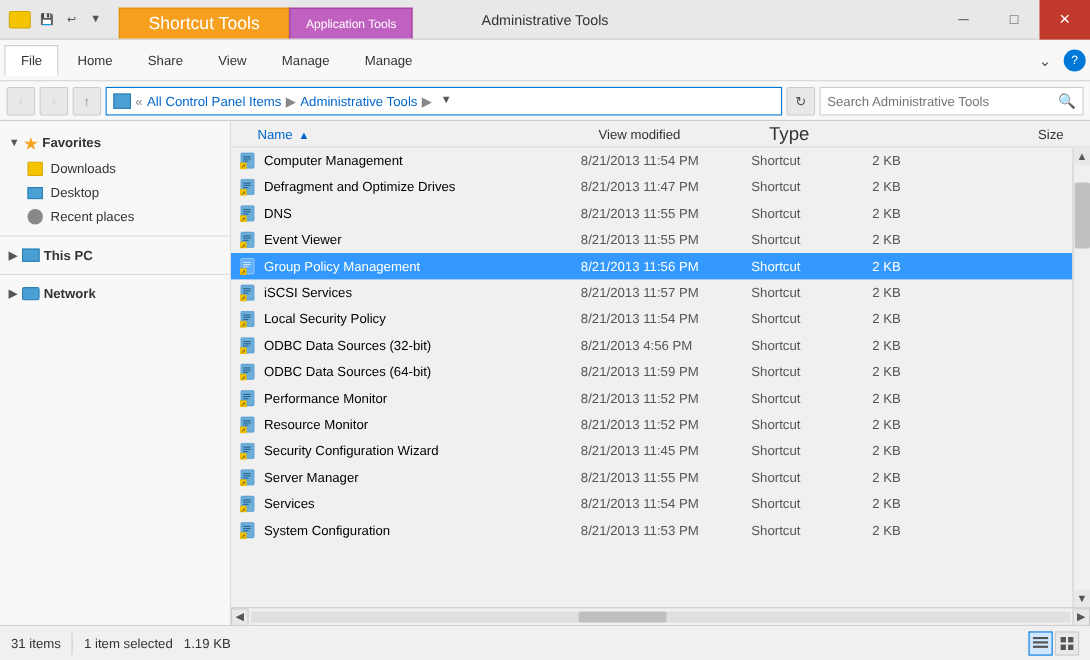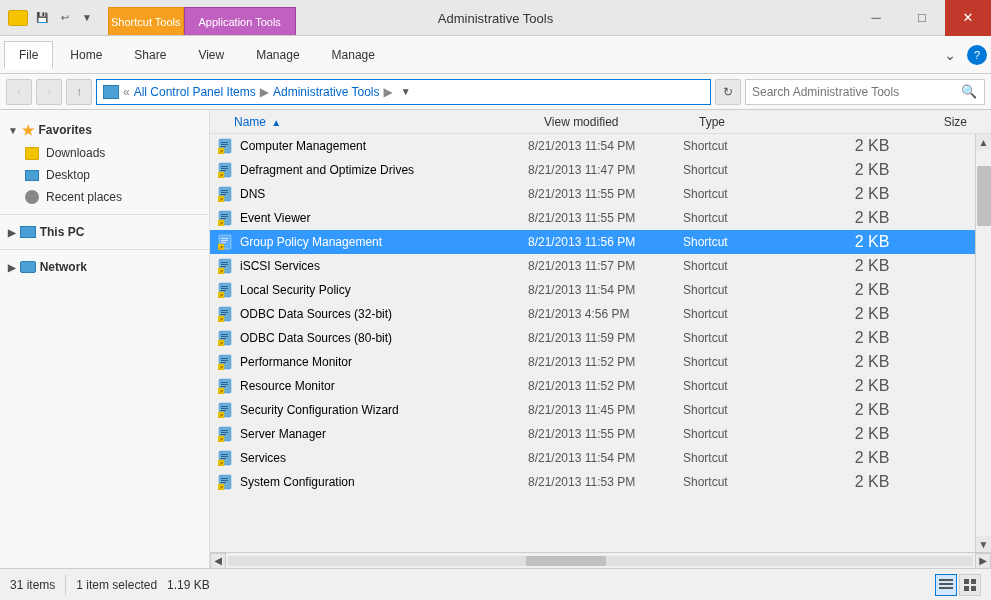--- a/index.html
+++ b/index.html
@@ -48,24 +48,24 @@
       color: #333;
       font-weight: normal;
     }
     .title-ribbon-tabs {
       display: flex;
       align-items: flex-end;
       gap: 0;
       margin-left: 4px;
     }
     .ribbon-tab-shortcut {
-      padding: 5px 2px;
+      padding: 5px 26px;
       background: #f7a020;
       color: #fff;
-      font-size: 11px;
+      font-size: 16px;
       cursor: pointer;
       border: 1px solid #e09010;
       border-bottom: none;
       height: 28px;
       display: flex;
       align-items: center;
     }
     .ribbon-tab-application {
       padding: 5px 14px;
       background: #c060c0;
@@ -280,21 +280,21 @@
     .column-header {
       display: flex;
       align-items: center;
       background: #f0f0f0;
       border-bottom: 1px solid #ddd;
       height: 24px;
       padding: 0 8px;
     }
     .col-name { width: 310px; font-size: 12px; color: #0066cc; cursor: pointer; margin-left: 16px; }
     .col-date { width: 155px; font-size: 12px; color: #333; cursor: pointer; }
-    .col-type { width: 110px; font-size: 12px; color: #333; cursor: pointer; }
+    .col-type { width: 110px; font-size: 17px; color: #333; cursor: pointer; }
     .col-size { flex: 1; font-size: 12px; color: #333; cursor: pointer; text-align: right; padding-right: 16px; }
     .col-sort-arrow { font-size: 10px; margin-left: 2px; }
 
     .file-list {
       flex: 1;
       overflow-y: auto;
       overflow-x: hidden;
     }
     .file-row {
       display: flex;
@@ -317,21 +317,21 @@
       overflow: hidden;
       white-space: nowrap;
     }
     .file-icon {
       width: 16px; height: 16px;
       flex-shrink: 0;
     }
     .file-icon svg { width: 16px; height: 16px; }
     .file-date { width: 155px; font-size: 12px; color: #555; }
     .file-type { width: 110px; font-size: 12px; color: #555; }
-    .file-size { flex: 1; font-size: 16px; color: #555; text-align: center; padding-right: 16px; }
+    .file-size { flex: 1; font-size: 12px; color: #555; text-align: left; padding-right: 16px; }
 
     
     .file-area-scroll {
       display: flex;
       flex: 1;
       overflow: hidden;
     }
     .scrollbar-v {
       width: 16px;
       background: #f0f0f0;
@@ -682,21 +682,21 @@
           <div class="file-row">
       <div class="file-name-cell">
         <div class="file-icon"><svg width="16" height="16" viewBox="0 0 16 16">
       <rect x="1" y="1" width="12" height="14" rx="1" fill="#6baed6" stroke="#4a90d9" stroke-width="0.5"></rect>
       <rect x="3" y="4" width="7" height="1" fill="#2a6496"></rect>
       <rect x="3" y="6" width="7" height="1" fill="#2a6496"></rect>
       <rect x="3" y="8" width="5" height="1" fill="#2a6496"></rect>
       <rect x="0" y="10" width="6" height="6" rx="1" fill="#f5c400" stroke="#d4a800" stroke-width="0.5"></rect>
       <text x="1" y="15" font-size="5" fill="#333">⇗</text>
     </svg></div>
-        <span>ODBC Data Sources (80-bit)</span>
+        <span>ODBC Data Sources (64-bit)</span>
       </div>
       <div class="file-date">8/21/2013 11:59 PM</div>
       <div class="file-type">Shortcut</div>
       <div class="file-size">2 KB</div>
     </div>
           <div class="file-row">
       <div class="file-name-cell">
         <div class="file-icon"><svg width="16" height="16" viewBox="0 0 16 16">
       <rect x="1" y="1" width="12" height="14" rx="1" fill="#6baed6" stroke="#4a90d9" stroke-width="0.5"></rect>
       <rect x="3" y="4" width="7" height="1" fill="#2a6496"></rect>

